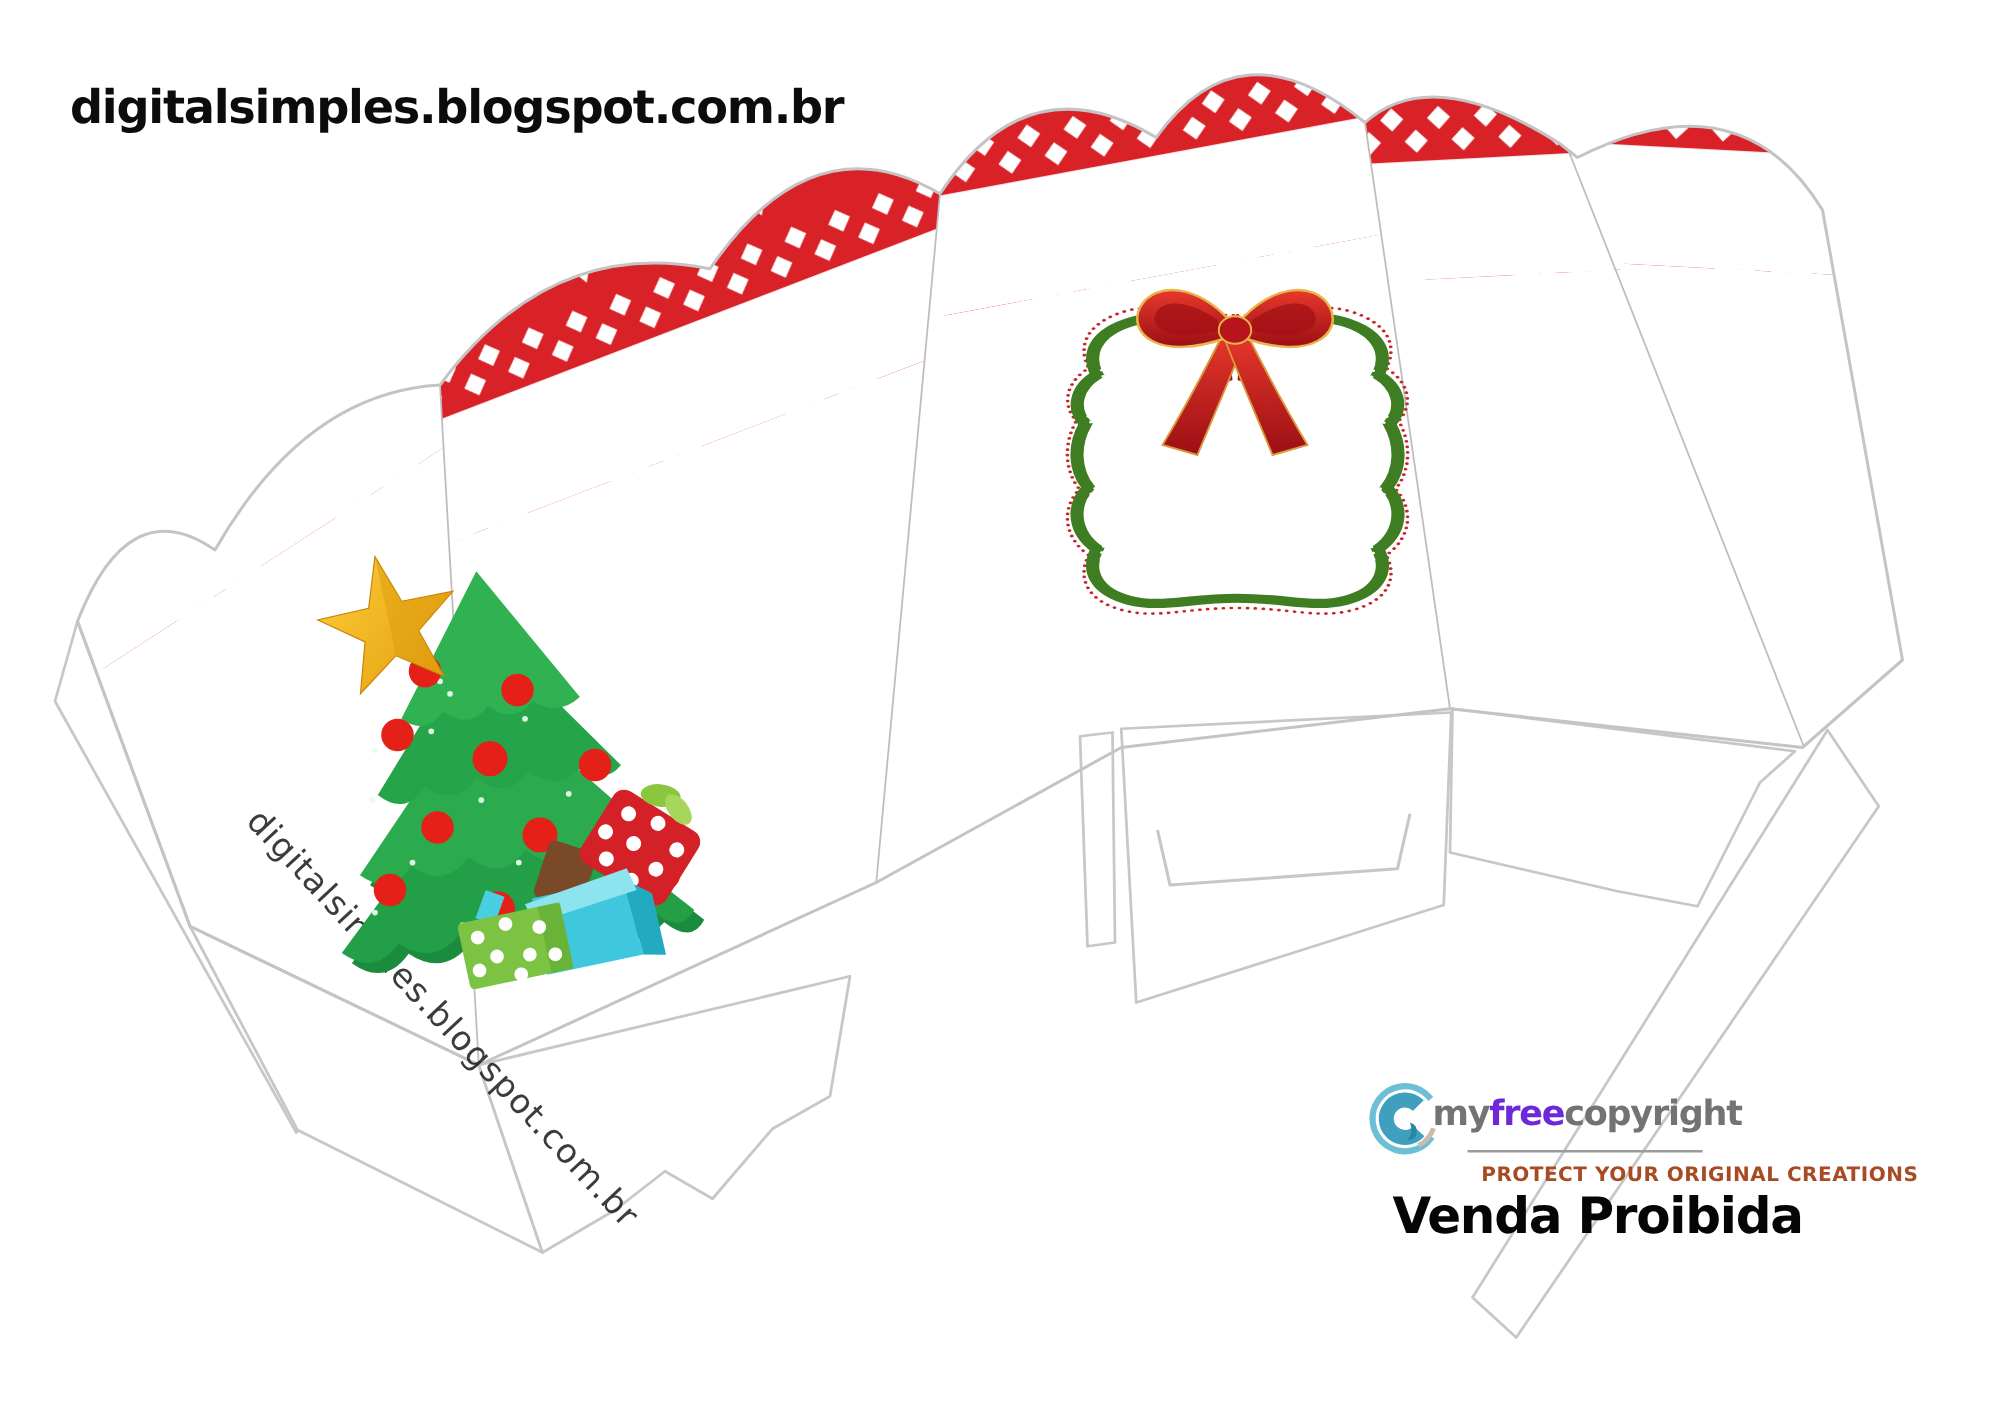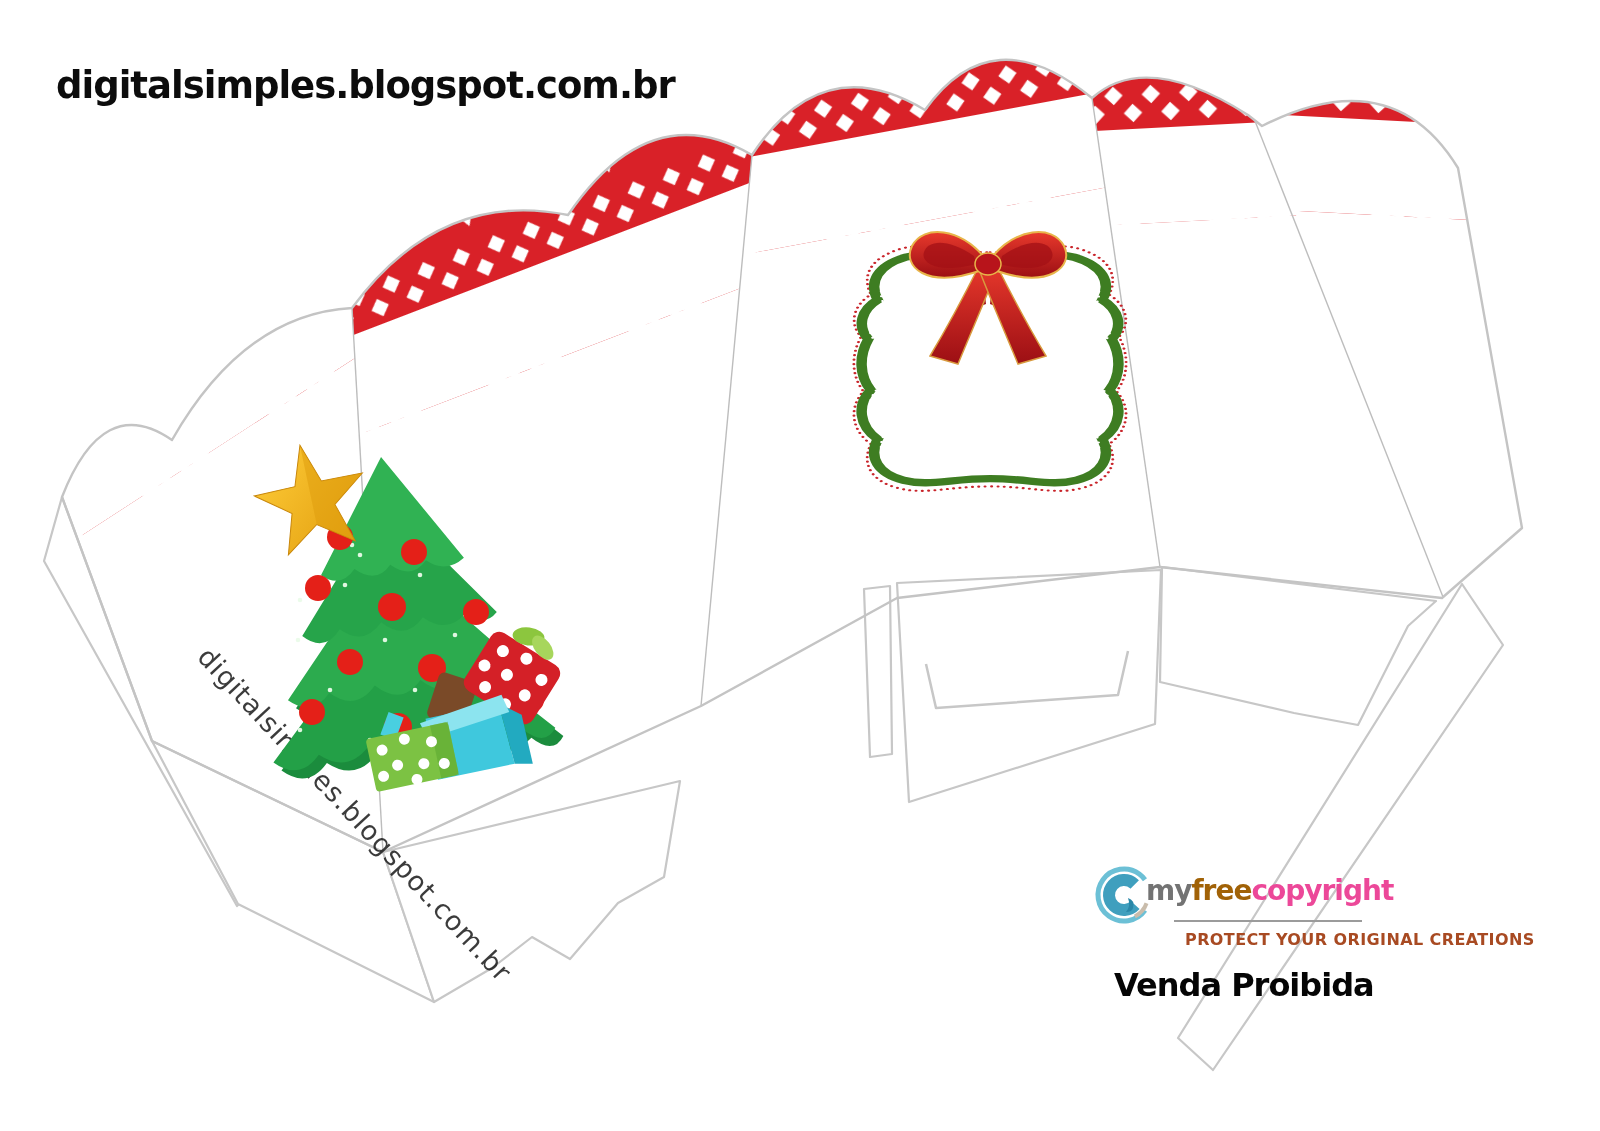--- a/index.html
+++ b/index.html
@@ -6,28 +6,28 @@
   body{font-family:"Liberation Sans",sans-serif;}
   .sheet{position:relative;width:1600px;height:1120px;background:#fff;
          outline:1px solid #d8d8d8;overflow:hidden;}
   .site-title{position:absolute;left:56px;top:64px;font-family:"DejaVu Sans",sans-serif;
          font-weight:700;font-size:37px;letter-spacing:-1px;color:#0c0c0c;white-space:nowrap;}
   .artwork{position:absolute;left:0;top:0;}
   .logo-block{position:absolute;left:1094px;top:858px;width:420px;}
   .logo-row{position:absolute;left:52px;top:16px;white-space:nowrap;
          font-family:"DejaVu Sans",sans-serif;font-weight:700;font-size:28px;letter-spacing:-1px;}
   .logo-my{color:#737373;}
-  .logo-free{color:#a16207;}
-  .logo-copyright{color:#ec4899;}
+  .logo-free{color:#6d28d9;}
+  .logo-copyright{color:#737373;}
   .logo-icon{position:absolute;left:0;top:0;}
   .logo-divider{position:absolute;left:80px;top:62px;width:188px;height:2px;background:#9b9b9b;}
   .logo-tagline{position:absolute;left:91px;top:72px;font-family:"DejaVu Sans",sans-serif;
          font-weight:700;font-size:16px;letter-spacing:.4px;color:#a84a22;white-space:nowrap;}
   .venda{position:absolute;left:20px;top:92px;font-family:"DejaVu Sans",sans-serif;
-         font-weight:700;font-size:32px;letter-spacing:-1px;color:#050505;white-space:nowrap;margin-top:16px;}
+         font-weight:700;font-size:40px;letter-spacing:-1px;color:#050505;white-space:nowrap;}
 </style>
 </head>
 <body>
 
 <div class="sheet">
 
   <div class="site-title">digitalsimples.blogspot.com.br</div>
 
   <svg class="artwork" width="1600" height="1131" viewBox="0 0 1600 1131" xmlns="http://www.w3.org/2000/svg">
     <defs>

